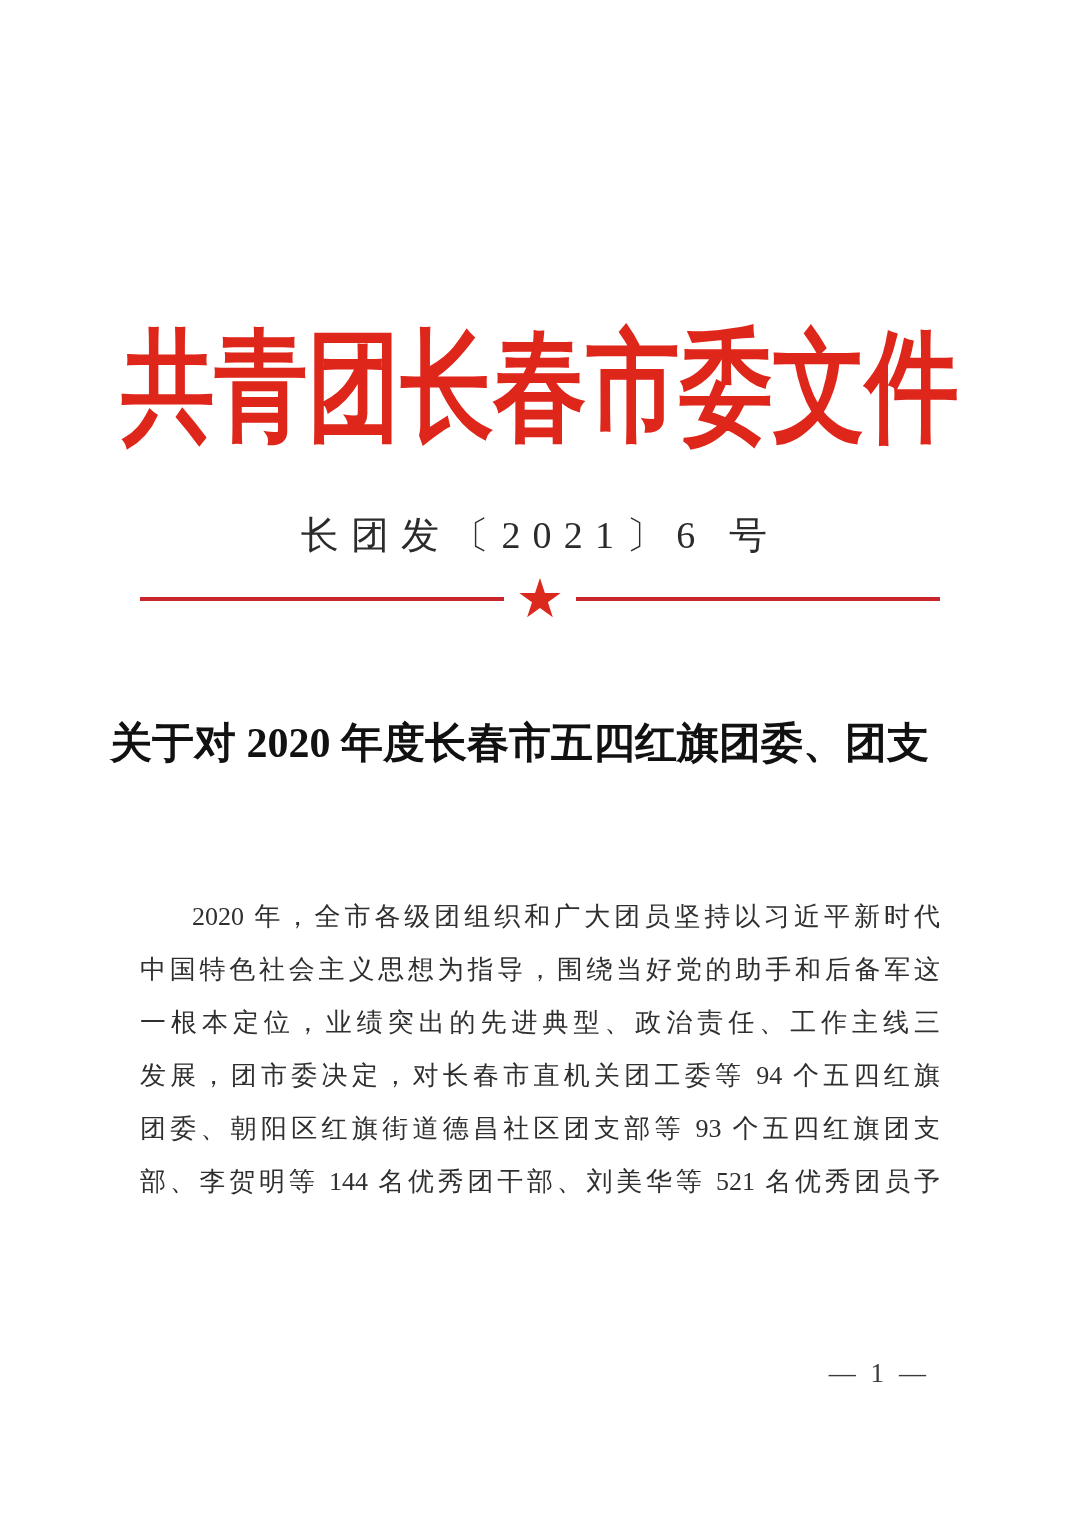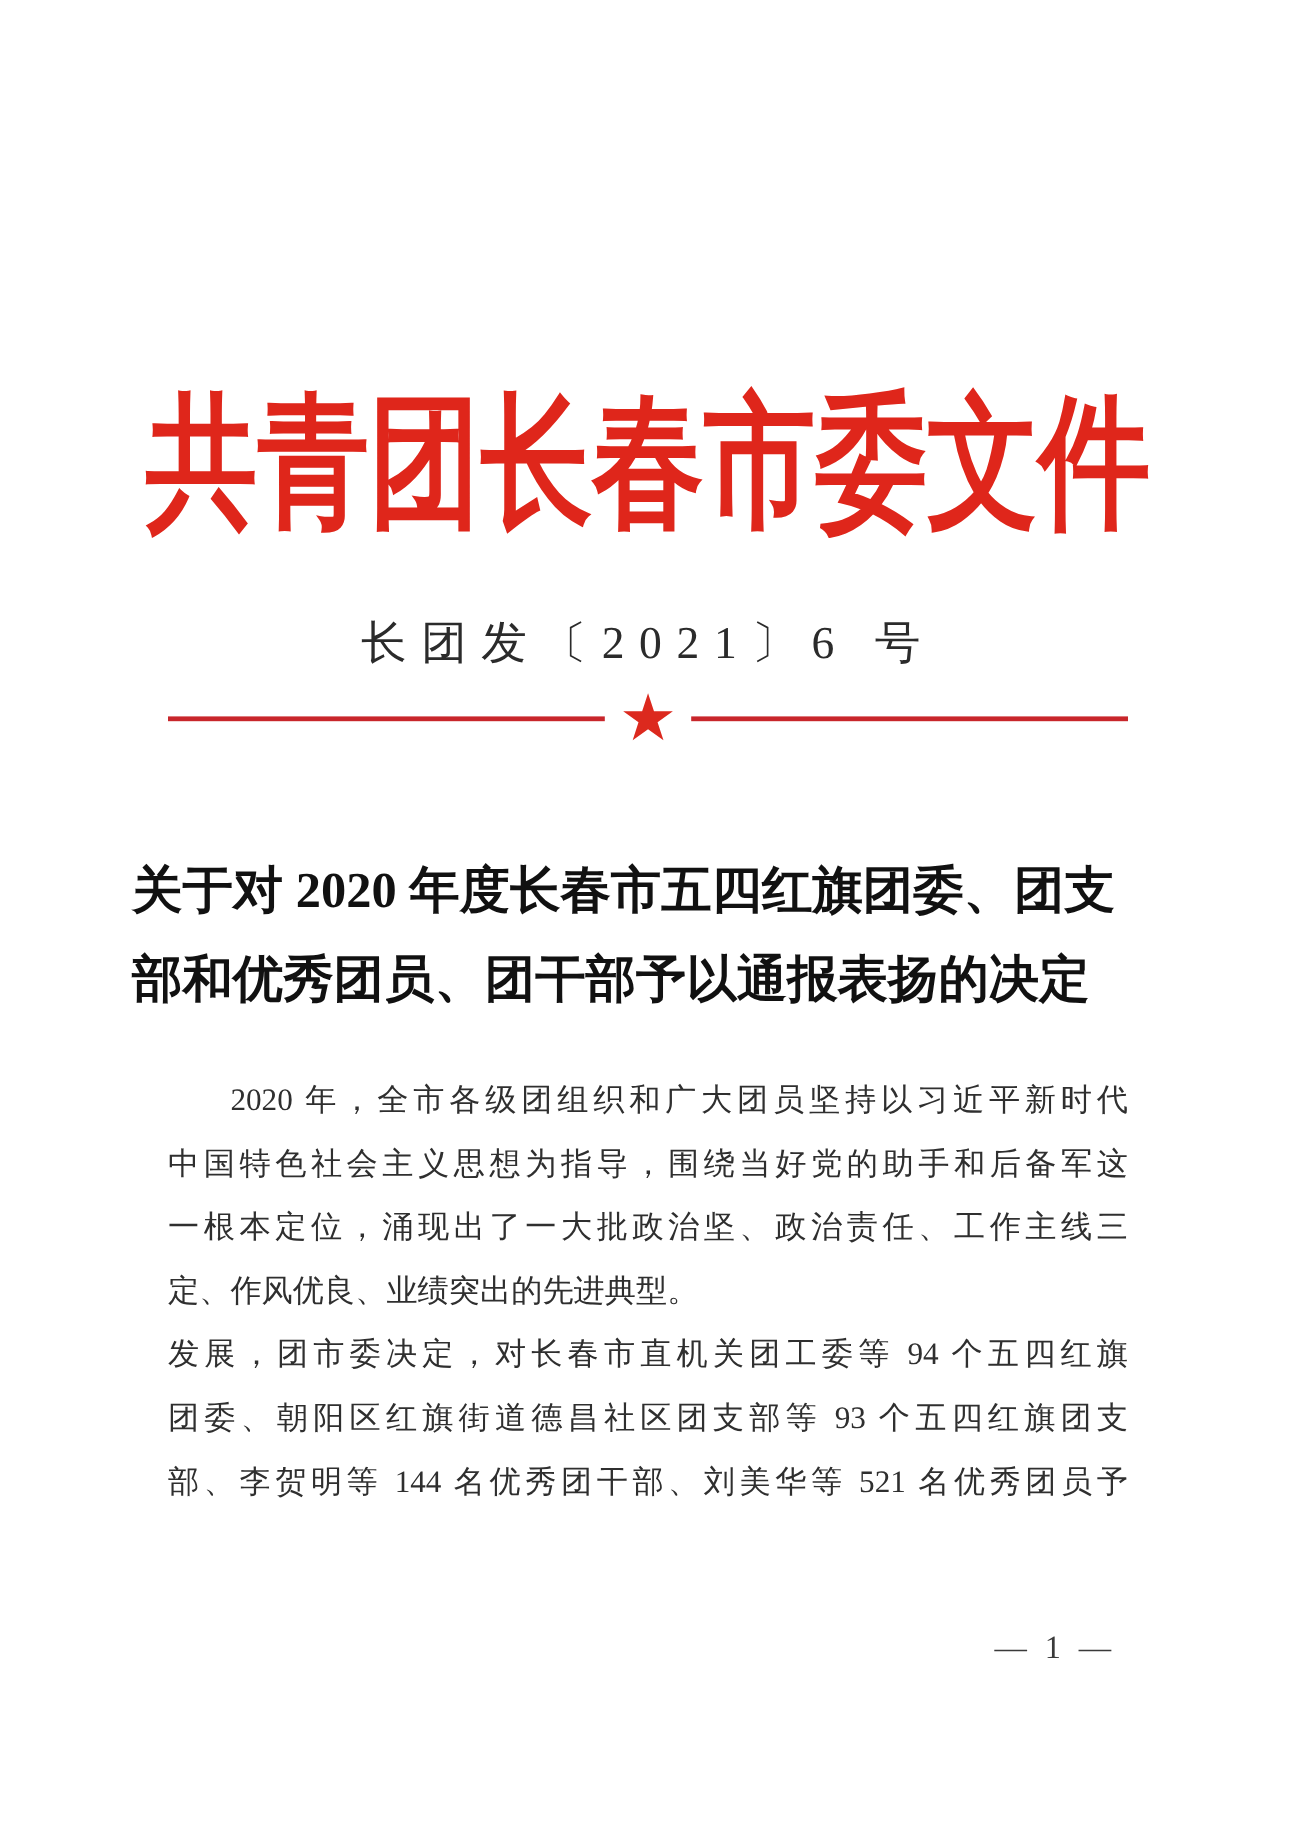--- a/index.html
+++ b/index.html
@@ -125,28 +125,26 @@
   <div class="doc-number">长团发〔2021〕6 号</div>
 
   <div class="rule">
     <span class="rule-line"></span>
     <span class="star">★</span>
     <span class="rule-line"></span>
   </div>
 
   <div class="doc-title">
     <div>关于对 2020 年度长春市五四红旗团委、团支</div>
-    <div>部和优秀团员、团干部予以通报表扬的决定</div>
   </div>
 
   <div class="body-text">
     <div class="body-line first">2020 年，全市各级团组织和广大团员坚持以习近平新时代</div>
     <div class="body-line">中国特色社会主义思想为指导，围绕当好党的助手和后备军这</div>
-    <div class="body-line">一根本定位，涌现出了一大批政治坚、政治责任、工作主线三</div>
-    <div class="body-line para-end">定、作风优良、业绩突出的先进典型。</div>
+    <div class="body-line">一根本定位，业绩突出的先进典型、政治责任、工作主线三</div>
     <div class="body-line">发展，团市委决定，对长春市直机关团工委等 94 个五四红旗</div>
     <div class="body-line">团委、朝阳区红旗街道德昌社区团支部等 93 个五四红旗团支</div>
     <div class="body-line">部、李贺明等 144 名优秀团干部、刘美华等 521 名优秀团员予</div>
   </div>
 
   <div class="page-number">— 1 —</div>
 
 </div>
 
 </body></html>

